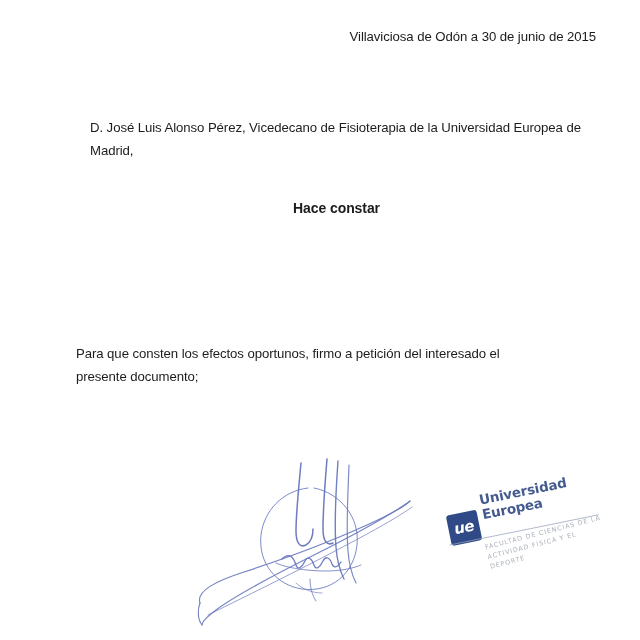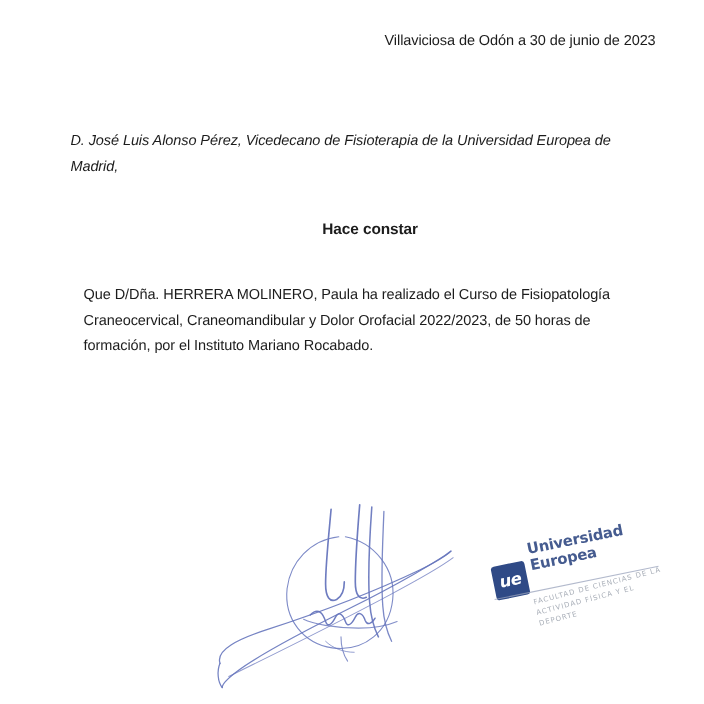--- a/index.html
+++ b/index.html
@@ -30,25 +30,24 @@
     position: absolute;
     left: 76px;
     top: 25px;
     width: 520px;
     text-align: right;
     white-space: nowrap;
   }
 
   #intro-paragraph {
     position: absolute;
-    left: 64px;
+    left: 90px;
     top: 116px;
     width: 521px;
     text-align: left;
-    font-style: italic;
   }
 
   #hace-constar {
     position: absolute;
     left: 76px;
     top: 197px;
     width: 521px;
     text-align: center;
     font-weight: bold;
     font-size: 14px;
@@ -151,28 +150,31 @@
     opacity: 0.85;
     transform: rotate(-3deg);
     transform-origin: left top;
   }
 </style>
 </head>
 <body>
 
 <div id="page">
 
-  <div id="date-line" class="doc-text">Villaviciosa de Odón a 30 de junio de 2023</div>
+  <div id="date-line" class="doc-text">Villaviciosa de Odón a 30 de junio de 2015</div>
 
   <div id="intro-paragraph" class="doc-text">D. José Luis Alonso Pérez, Vicedecano de Fisioterapia de la Universidad Europea de Madrid,</div>
 
   <div id="hace-constar" class="doc-text">Hace constar</div>
 
-  <div id="body-paragraph" class="doc-text">Que D/Dña. HERRERA MOLINERO, Paula ha realizado el Curso de Fisiopatología Craneocervical, Craneomandibular y Dolor Orofacial 2022/2023, de 50 horas de formación, por el Instituto Mariano Rocabado.</div>
-
+
+  <div id="closing-paragraph" class="doc-text">
+    <span>Para que consten los efectos oportunos, firmo a petición del interesado el</span>
+    <div class="last-line">presente documento;</div>
+  </div>
 
   <svg id="signature" viewBox="0 0 230 175">
     <g fill="none" stroke="#6675bd" stroke-linecap="round" stroke-linejoin="round">
 
       <path d="M14 148 C 10 136, 30 126, 58 117 C 98 104, 152 84, 196 63 C 210 56, 220 50, 224 46" stroke-width="1.15" opacity="0.9"></path>
       <path d="M224 46 C 214 54, 176 76, 132 98 C 92 118, 50 140, 30 155 C 22 161, 16 166, 16 170" stroke-width="1.15" opacity="0.9"></path>
       <path d="M14 148 C 11 155, 12 165, 16 170" stroke-width="1.15" opacity="0.9"></path>
 
       <path d="M22 160 C 50 146, 112 116, 168 86 C 200 69, 218 58, 226 52" stroke-width="0.95" opacity="0.72"></path>
 

